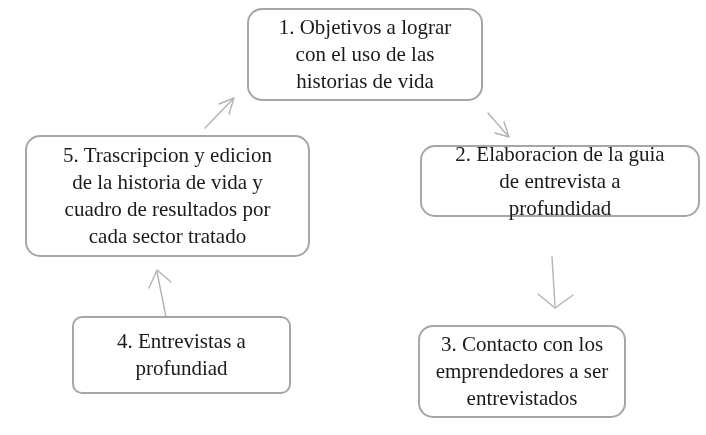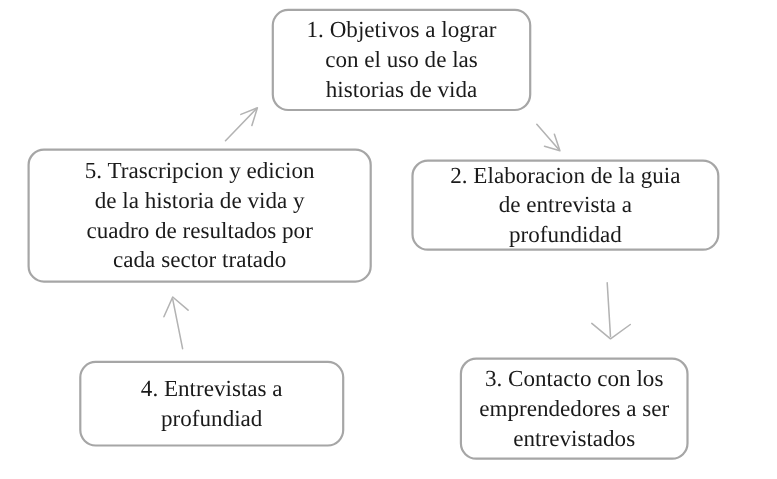--- a/index.html
+++ b/index.html
@@ -26,24 +26,24 @@
     align-items: center;
     justify-content: center;
     text-align: center;
     color: var(--text-color, #1a1a1a);
     font-size: 21px;
     line-height: 27px;
     white-space: pre-line;
     padding: 2px 6px;
   }
   .node-1 { left: 247px; top:   8px; width: 236px; height:  93px; }
-  .node-2 { left: 374px; top: 145px; width: 280px; height:  83px; }
+  .node-2 { left: 420px; top: 145px; width: 280px; height:  72px; }
   .node-3 { left: 418px; top: 325px; width: 208px; height:  93px; }
-  .node-4 { left:  72px; top: 328px; width: 241px; height:  78px; }
-  .node-5 { left:  25px; top: 135px; width: 313px; height: 122px; }
+  .node-4 { left:  72px; top: 316px; width: 219px; height:  78px; border-radius: 10px; }
+  .node-5 { left:  25px; top: 135px; width: 285px; height: 122px; }
   .arrow-layer {
     position: absolute;
     left: 0; top: 0;
     width: 706px; height: 435px;
     pointer-events: none;
   }
   .arrow-layer path {
     fill: none;
     stroke: var(--arrow-color, #b3b3b3);
     stroke-width: 1.4;

